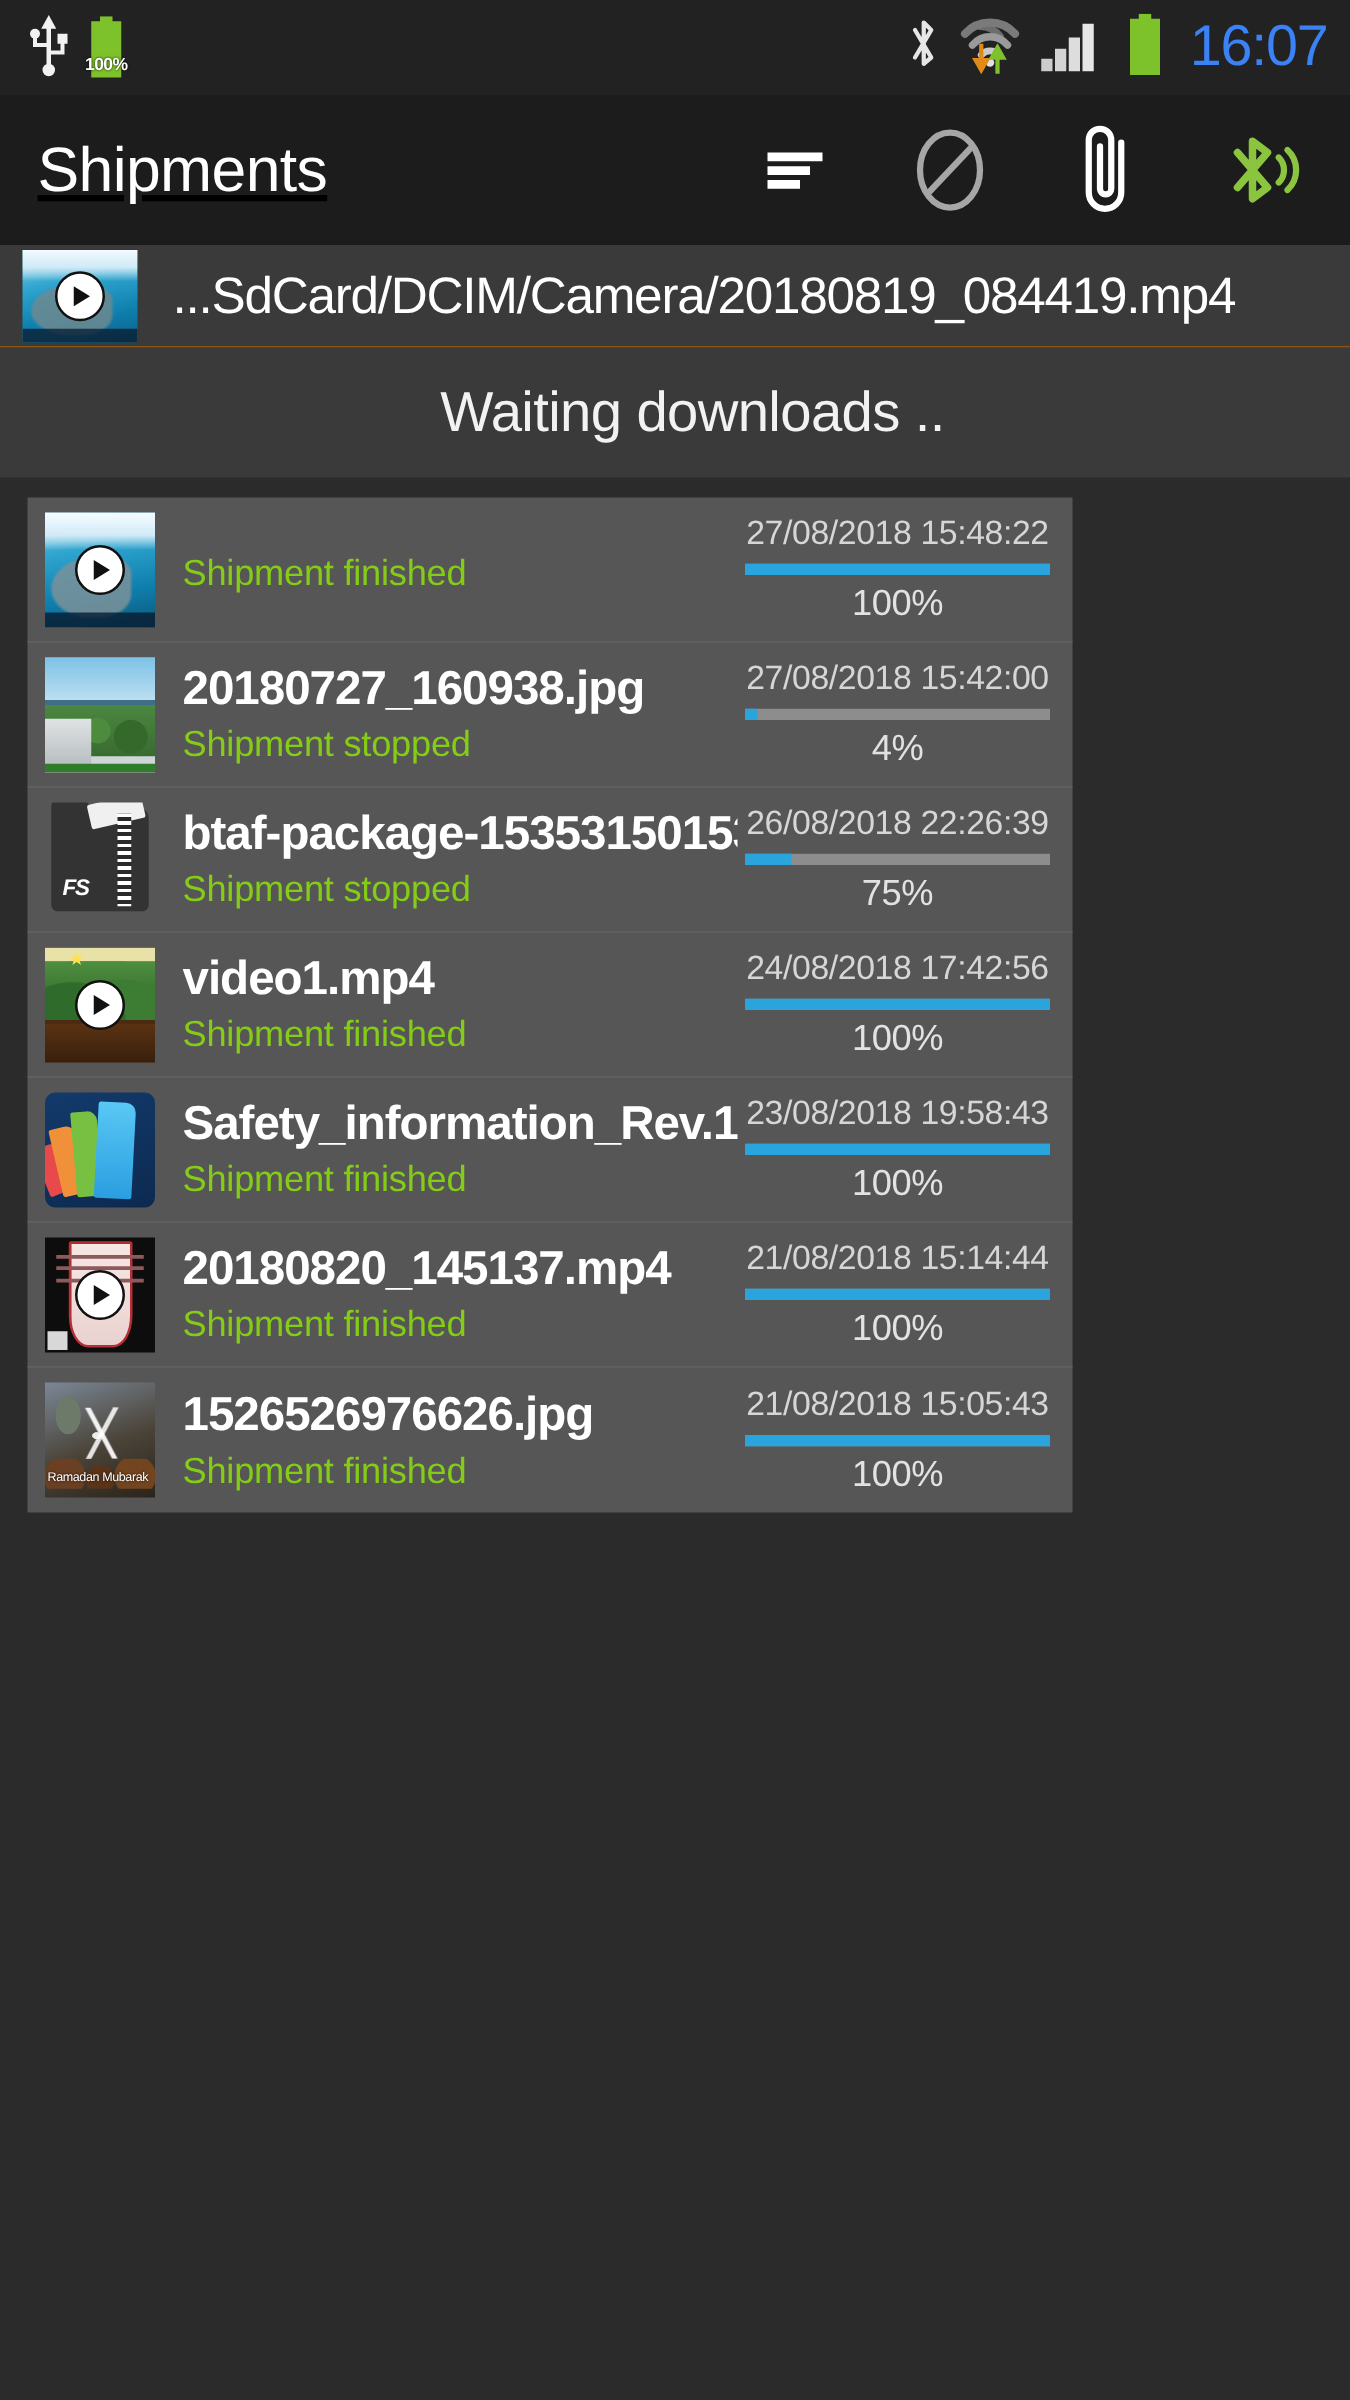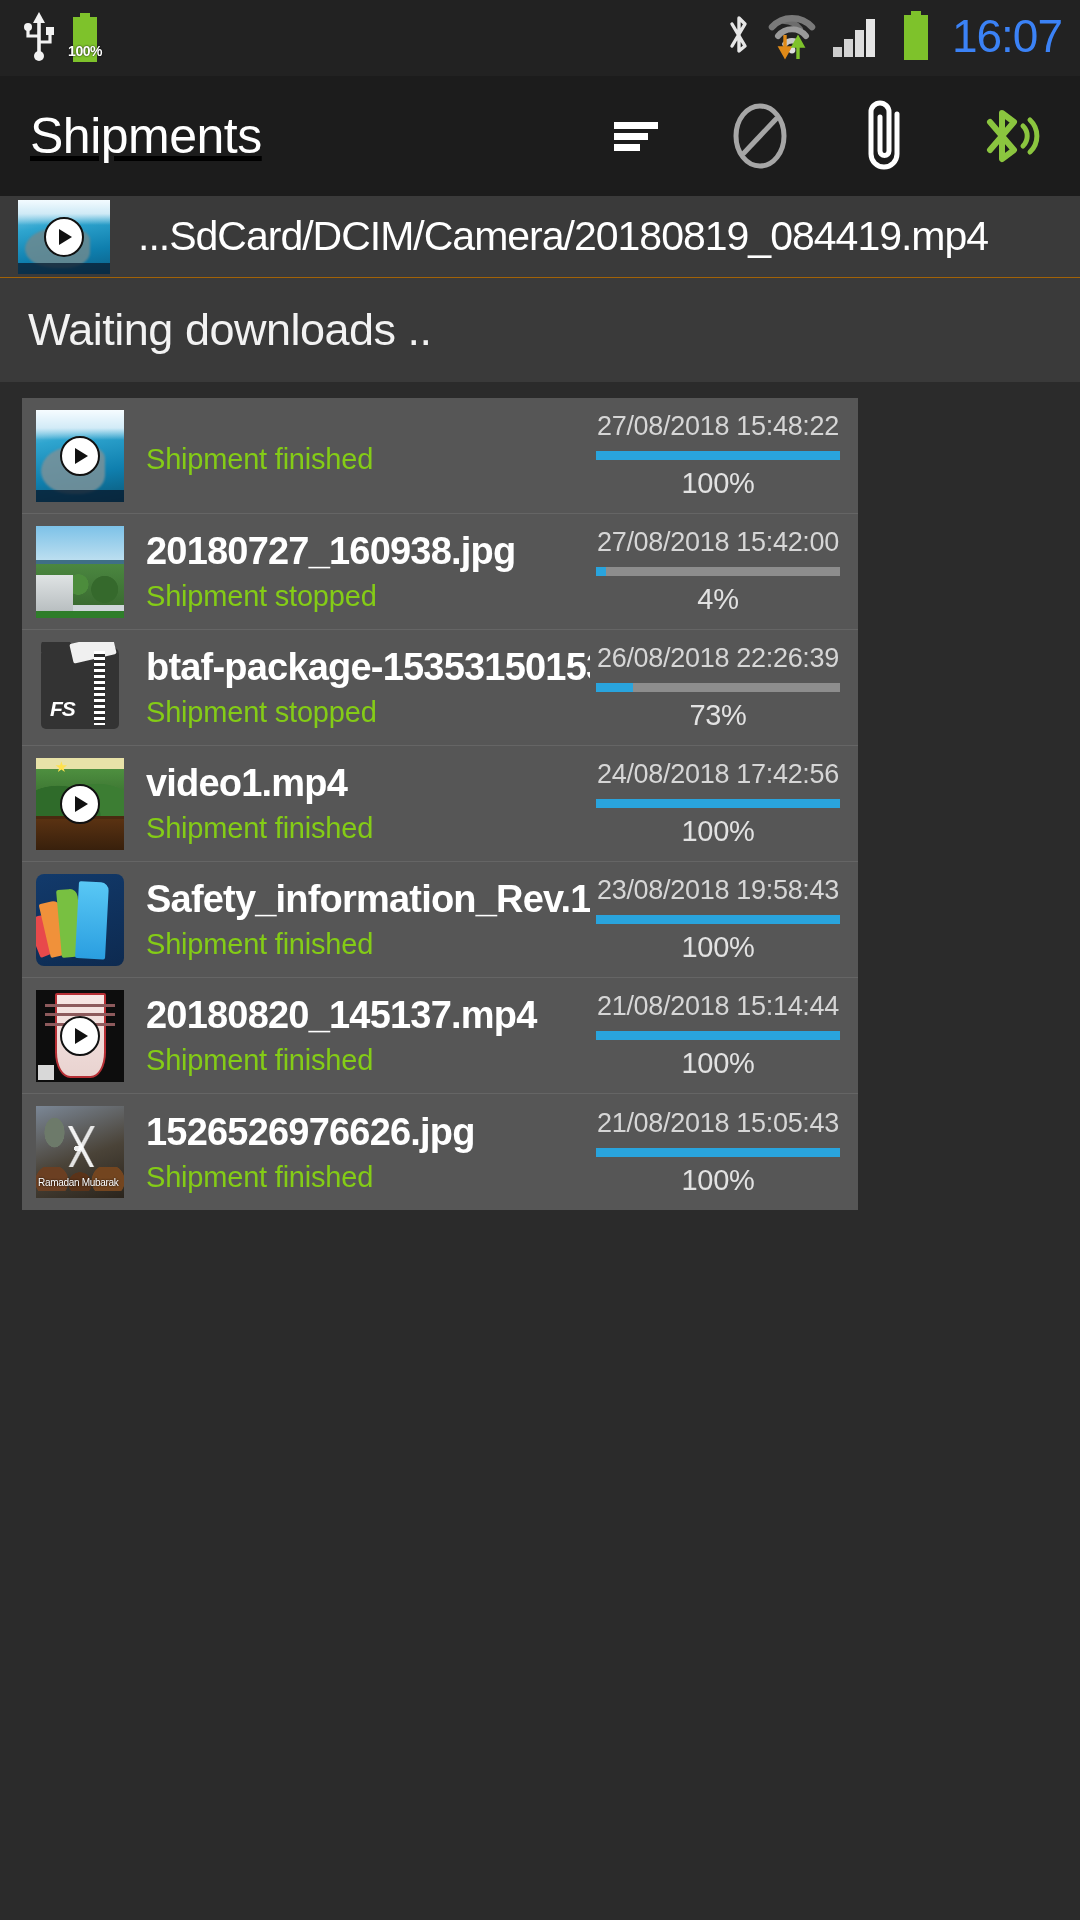--- a/index.html
+++ b/index.html
@@ -85,21 +85,21 @@
     border-top:8px solid transparent; border-bottom:8px solid transparent;
   }
   .path-text{
     color:#ffffff; font-size:41px; padding-left:28px;
     white-space:nowrap; letter-spacing:-1px;
   }
 
   
   .summary{
     width:1080px; height:104px; background:#3a3a3a;
-    display:flex; align-items:center; position:relative;
+    display:flex; align-items:center; position:relative;justify-content:center;
   }
   .summary-label{ color:#f2f2f2; font-size:45px; padding-left:28px; letter-spacing:-0.5px; }
   .summary-right{
     margin-left:auto; display:flex; align-items:center; gap:18px; padding-right:26px;
   }
   .summary-time{ color:#ffffff; font-size:45px; letter-spacing:-0.5px; }
 
   
   .list{
     margin:16px 22px 0 22px;
@@ -175,21 +175,21 @@
   .zipfolder .tape{
     position:absolute; right:4px; top:-8px; width:44px; height:20px;
     background:#f0f0f0; transform:rotate(-13deg); border-radius:2px;
   }
   .zipfolder .zipper{
     position:absolute; right:14px; top:4px; width:11px; height:74px;
     background:repeating-linear-gradient(180deg,#ffffff 0 3px,#2a2a2a 3px 6px);
   }
   .zipfolder .fs{
     position:absolute; left:9px; bottom:8px; color:#ffffff;
-    font-size:21px; font-weight:bold; font-style:italic;
+    font-size:18px; font-weight:bold; font-style:italic;
     font-family:"Liberation Sans", sans-serif; letter-spacing:-1px;margin-top:44px;
   }
 
   .th-game{ background:#4a2a10; }
   .th-game .sky{ position:absolute; top:0; left:0; width:100%; height:16%;
     background:#e8e2a8; }
   .th-game .hills{ position:absolute; top:12%; left:0; width:100%; height:52%;
     background:radial-gradient(ellipse at 25% 100%, #2f6b2a 0 45%, transparent 46%),
                radial-gradient(ellipse at 70% 100%, #3c7d33 0 48%, transparent 49%),
                linear-gradient(180deg,#4e8f3f 0%, #2d5f27 100%); }
@@ -414,21 +414,21 @@
     </div>
     <div class="info-cell">
       <div class="fname">btaf-package-15353150153...</div>
       <div class="fstatus">Shipment stopped</div>
     </div>
     <div class="prog-cell">
       <div class="prog-date">26/08/2018 22:26:39</div>
       <div class="bar-track" style="background: rgb(141, 141, 141);">
         <div class="bar-fill" style="width: 15%; background: rgb(41, 164, 221);"></div>
       </div>
-      <div class="prog-pct">73%</div>
+      <div class="prog-pct">75%</div>
     </div>
   </div>
 
   <div class="row">
     <div class="thumb-cell">
       <div class="thumb th-game">
         <div class="sky"></div>
           <div class="hills"></div>
           <div class="ground"></div>
           <div class="star"></div>

